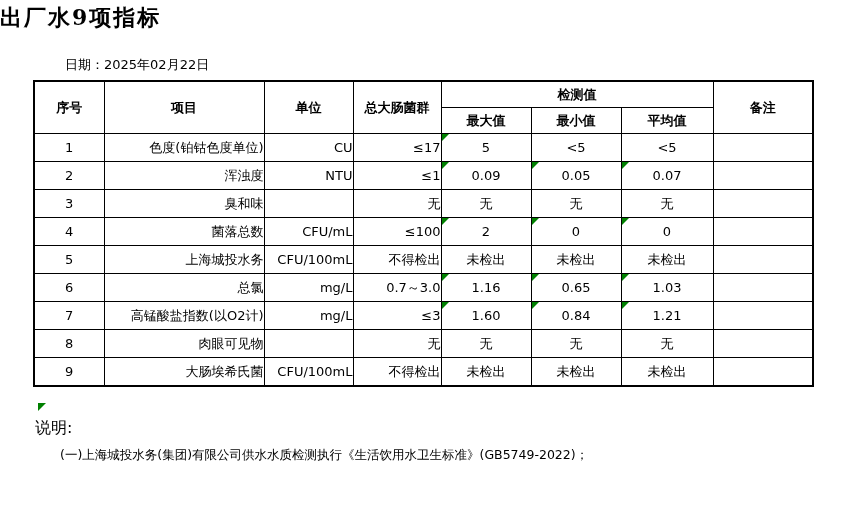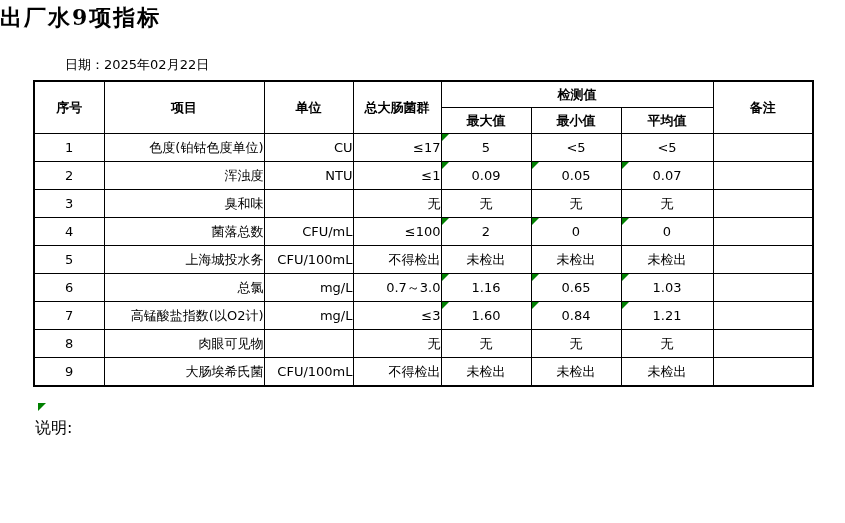--- a/index.html
+++ b/index.html
@@ -173,13 +173,14 @@
         <td class="c-avg">未检出</td>
         <td class="c-remark"></td>
       </tr>
     </tbody>
 </table>
 
 <span class="lone-tri"></span>
 
 <div class="notes-label">说明:</div>
 <div class="notes">
+  <div>(一)上海城投水务(集团)有限公司供水水质检测执行《生活饮用水卫生标准》(GB5749-2022)；</div>
 </div>
 
 </body></html>

